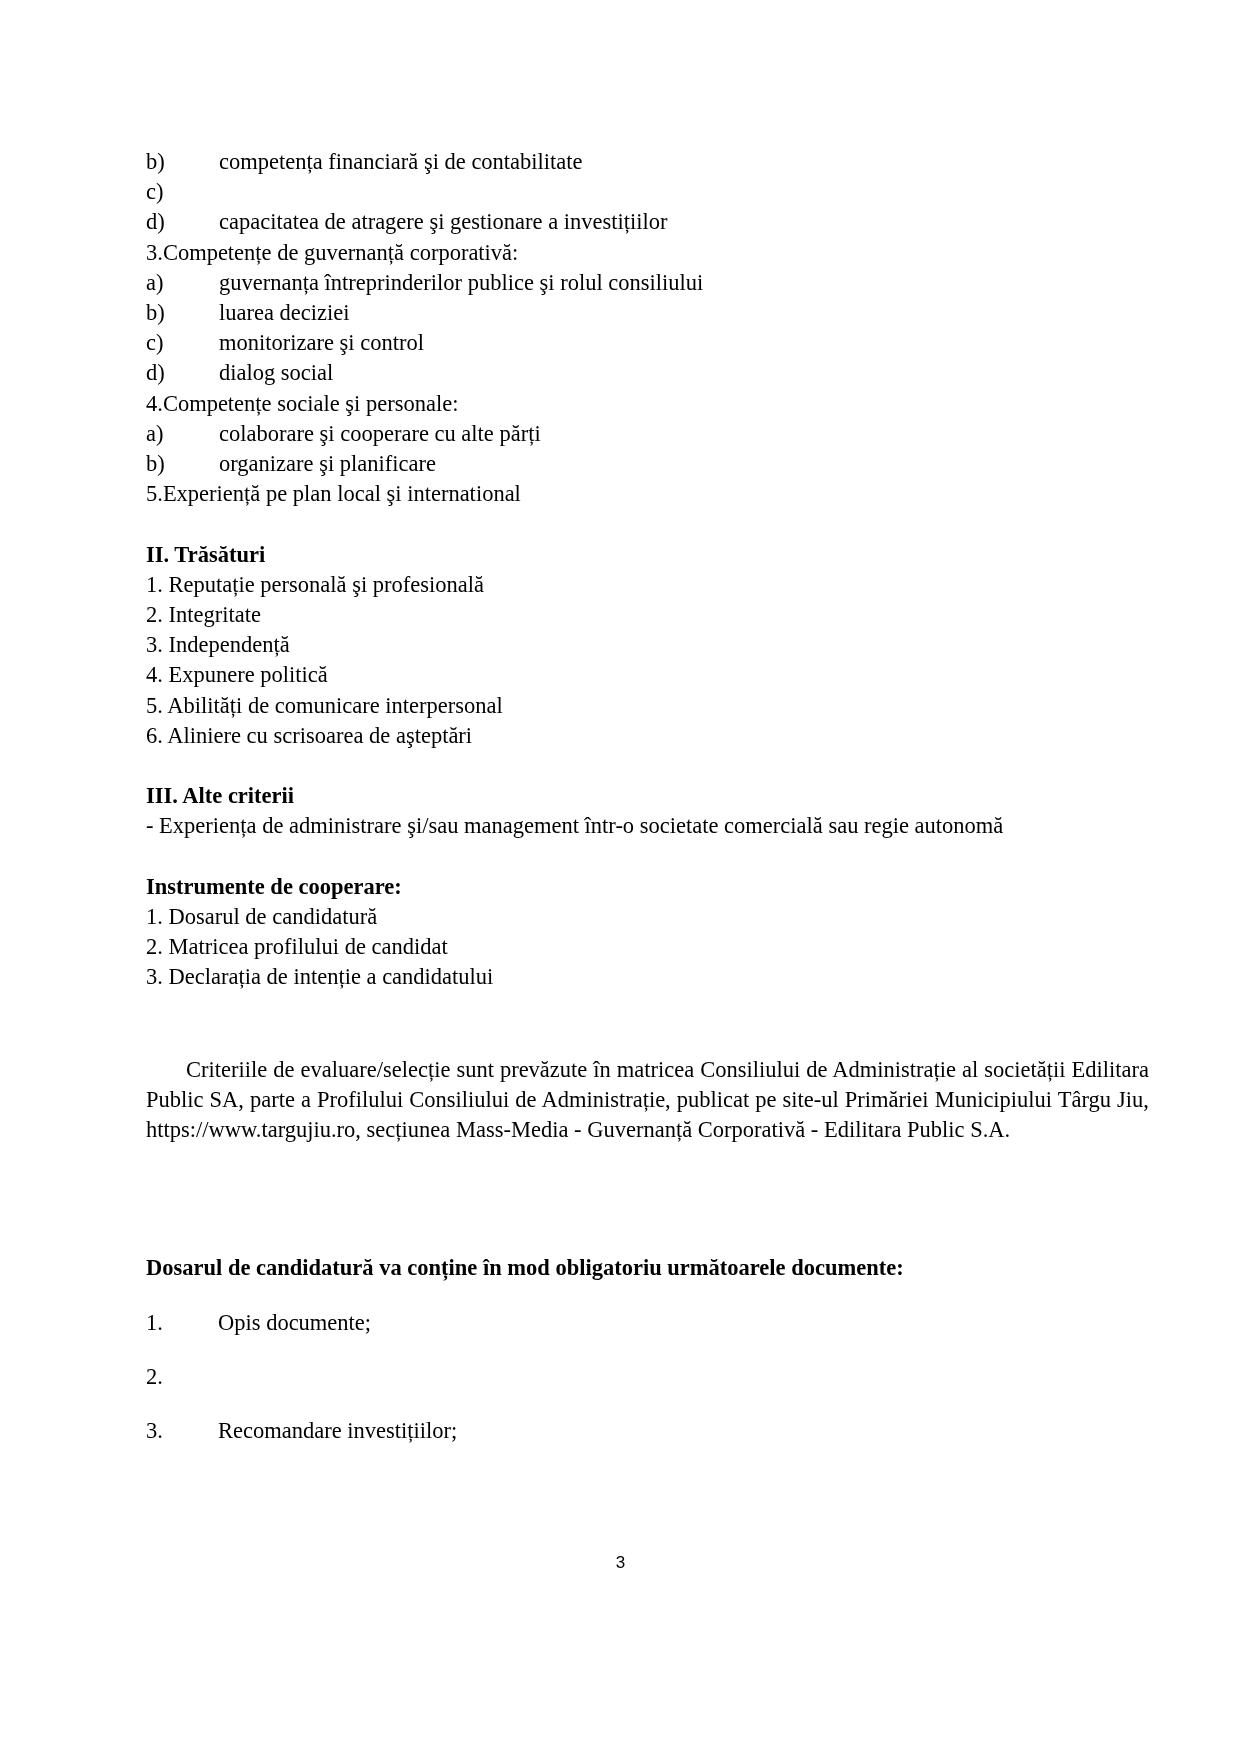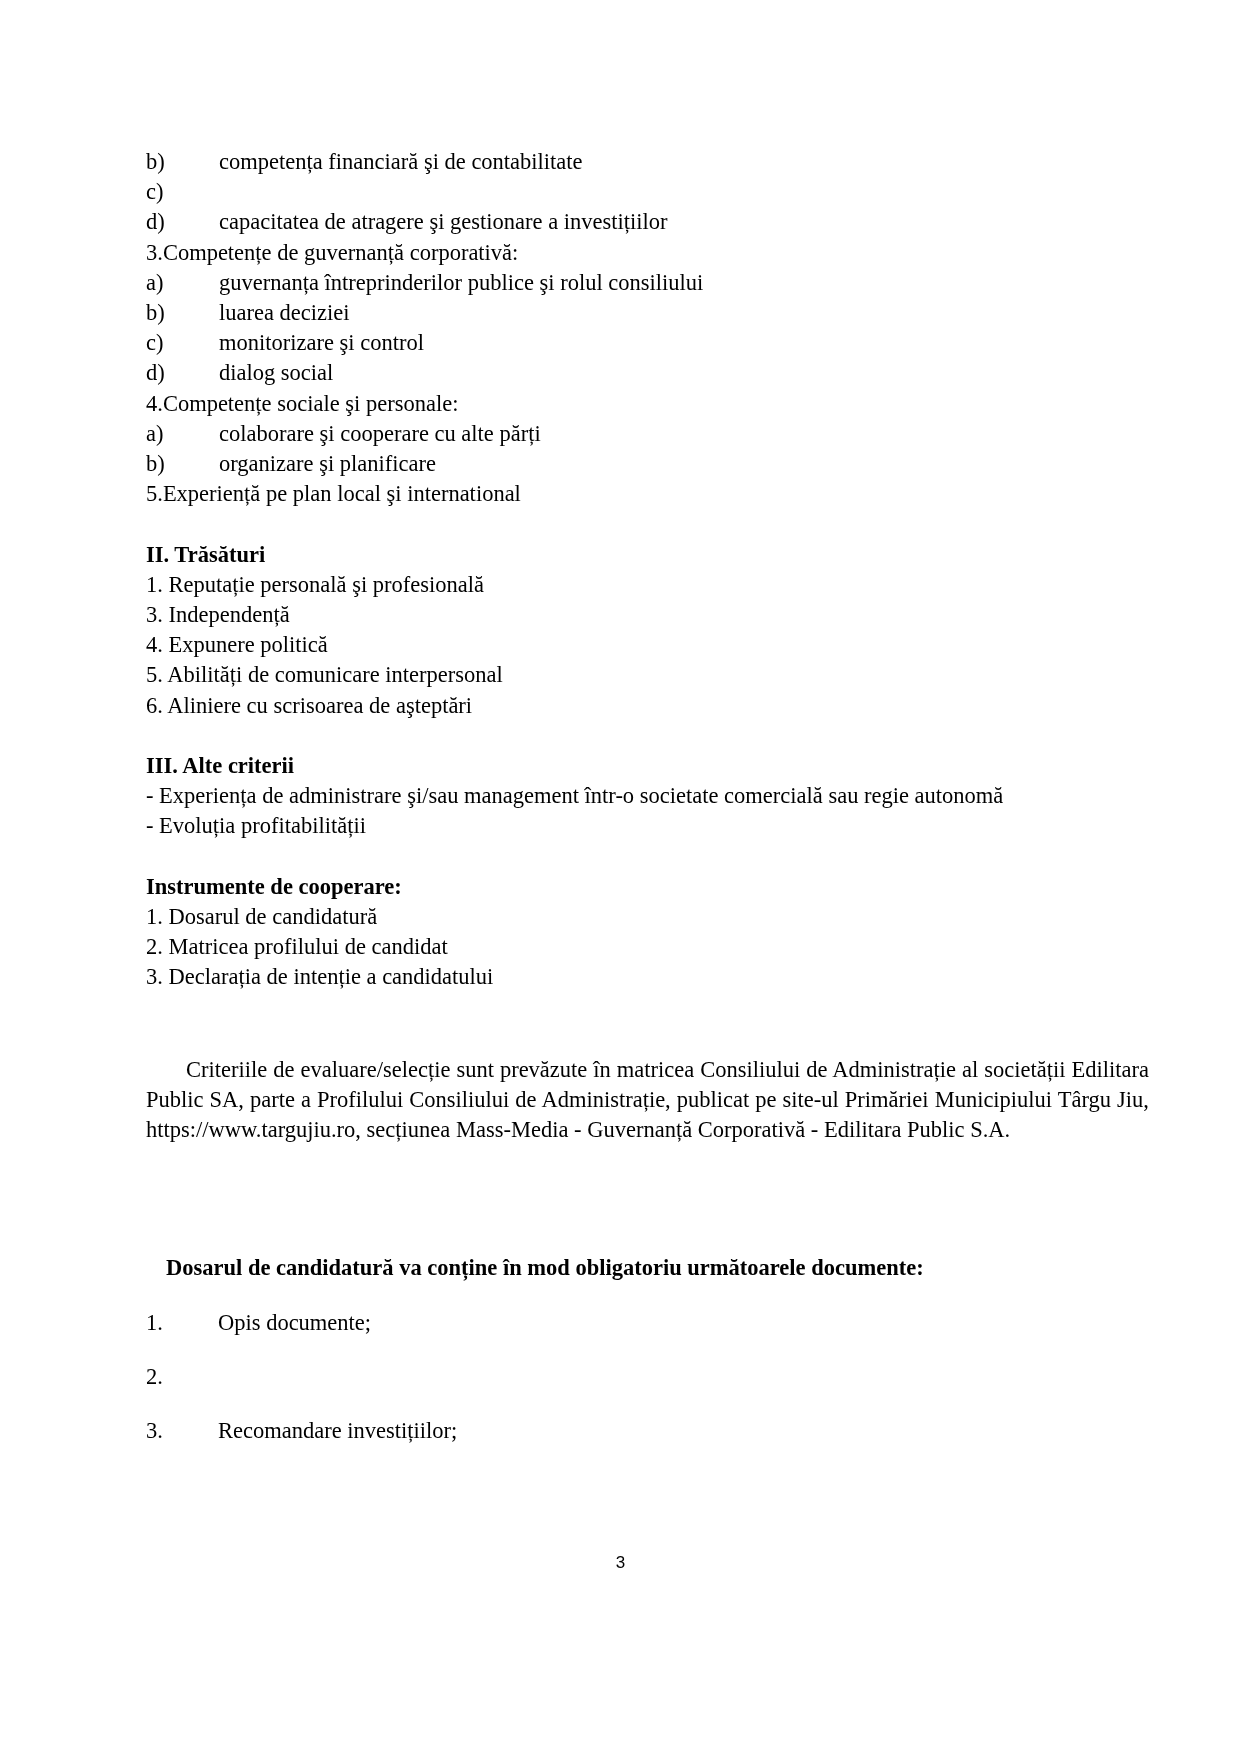--- a/index.html
+++ b/index.html
@@ -56,21 +56,20 @@
       display: flex;
       white-space: nowrap;
       margin-top: 24px;
     }
     .doc-item .lbl {
       width: 72px;
       flex: 0 0 72px;
     }
     .doc-title {
       margin-top: 0;
-      margin-left: 20px;
     }
     .page-number {
       position: absolute;
       left: 0;
       width: 1241px;
       top: 1553px;
       text-align: center;
       font-family: "Liberation Sans", "DejaVu Sans", sans-serif;
       font-size: 17px;
     }
@@ -119,30 +118,30 @@
     <span class="lbl">b)</span>
     <span>organizare şi planificare</span>
   </div>
 
   <span class="line">5.Experiență pe plan local şi international</span>
 
   <div class="blank"></div>
 
   <span class="line bold">II. Trăsături</span>
   <span class="line">1. Reputație personală şi profesională</span>
+  <span class="line">2. Integritate</span>
   <span class="line">3. Independență</span>
   <span class="line">4. Expunere politică</span>
   <span class="line">5. Abilități de comunicare interpersonal</span>
   <span class="line">6. Aliniere cu scrisoarea de aşteptări</span>
 
   <div class="blank"></div>
 
   <span class="line bold">III. Alte criterii</span>
   <div class="justify">- Experiența de administrare şi/sau management într-o societate comercială sau regie autonomă</div>
-  <span class="line">- Evoluția profitabilității</span>
 
   <div class="blank"></div>
 
   <span class="line bold">Instrumente de cooperare:</span>
   <span class="line">1. Dosarul de candidatură</span>
   <span class="line">2. Matricea profilului de candidat</span>
   <span class="line">3. Declarația de intenție a candidatului</span>
 
   <div class="blank"></div>
 

